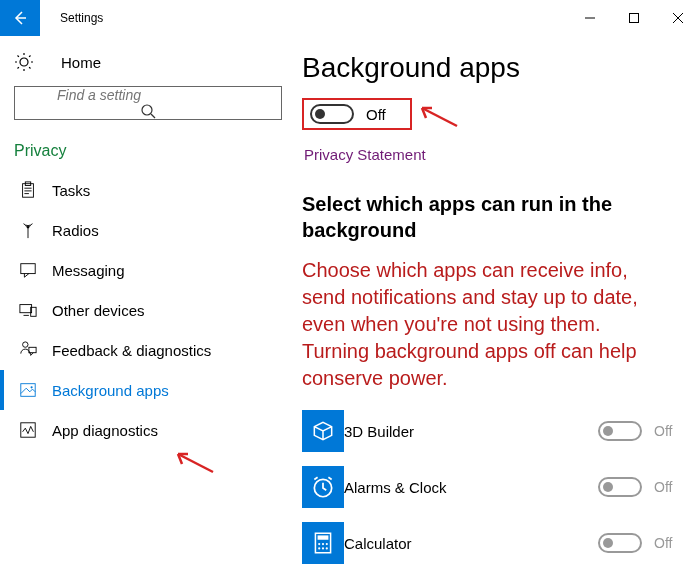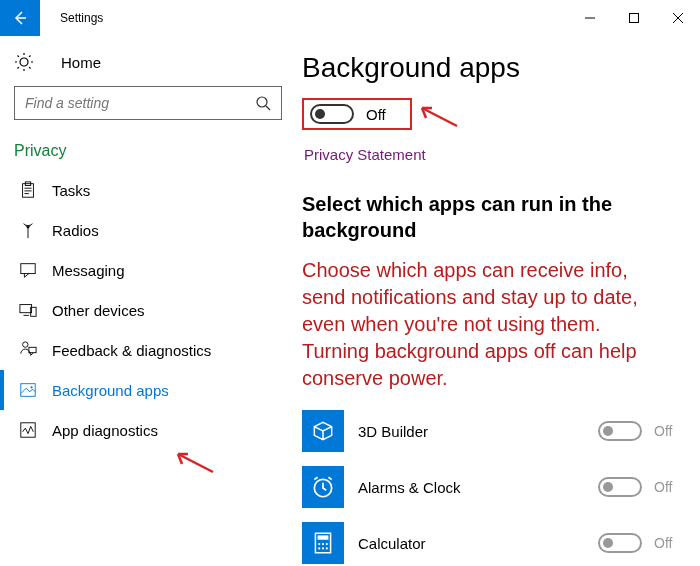--- a/index.html
+++ b/index.html
@@ -7,38 +7,38 @@
     .titlebar { height: 36px; display: flex; align-items: stretch; }
     .back-btn { width: 40px; background: #0078d7; color: #fff; display: flex; align-items: center; justify-content: center; }
     .tb-title { flex: 0 0 auto; padding: 0 20px; font-size: 12px; line-height: 36px; color: #000; }
     .tb-spacer { flex: 1; }
     .winctl { width: 44px; display: flex; align-items: center; justify-content: center; }
     .winctl svg { width: 12px; height: 12px; }
     .body { display: flex; height: calc(566px - 36px); }
     .sidebar { width: 296px; padding: 8px 0 0 0; }
     .home-row { display: flex; align-items: center; gap: 27px; padding: 8px 14px 14px 14px; }
     .home-row span.lbl { font-size: 15px; }
-    .searchbox { margin: 0 14px 18px 14px; height: 34px; border: 1px solid #666; display: flex; align-items: center; padding: 0 10px; }
+    .searchbox { margin: 0 14px 18px 14px; height: 34px; border: 1px solid #666; display: flex; align-items: center; padding: 0 10px; flex-direction: column; }
     .searchbox input { flex: 1; border: none; outline: none; font-size: 14px; font-style: italic; color: #666; background: transparent; }
     .section-label { padding: 4px 14px 10px 14px; font-size: 16px; color: #15803d; }
     .nav-item { display: flex; align-items: center; gap: 14px; padding: 10px 14px; font-size: 15px; color: #000; border-left: 4px solid transparent; cursor: default; }
     .nav-item.active { color: #0078d7; border-left-color: #0078d7; }
     .icon-slot { width: 20px; height: 20px; display: flex; align-items: center; justify-content: center; }
     .main { flex: 1; padding: 16px 20px 0 6px; }
     .h1 { font-size: 28px; font-weight: 400; margin-bottom: 14px; }
     .master-toggle-wrap { display: inline-flex; align-items: center; gap: 12px; border: 2px solid #d82424; padding: 4px 24px 4px 6px; margin-bottom: 10px; position: relative; }
     .toggle { width: 44px; height: 20px; border: 2px solid #333; border-radius: 20px; position: relative; background: #fff; }
     .toggle .knob { position: absolute; width: 10px; height: 10px; background: #333; border-radius: 50%; top: 3px; left: 3px; }
     .toggle.off .knob { left: 3px; }
     .toggle-label { font-size: 15px; }
     .privacy-link { color: #701a75; font-size: 15px; display: inline-block; margin: 6px 0 28px 2px; }
     .h2 { font-size: 20px; font-weight: 700; margin-bottom: 14px; line-height: 1.3; max-width: 350px; }
     .desc { font-size: 20px; line-height: 1.35; color: #b91c1c; max-width: 350px; margin-bottom: 18px; }
     .app-list { display: flex; flex-direction: column; gap: 14px; }
-    .app-row { display: flex; align-items: center; gap: 14px; }
+    .app-row { display: flex; align-items: center; }
     .app-icon { width: 42px; height: 42px; background: #0078d7; display: flex; align-items: center; justify-content: center; }
     .app-name { flex: 1; font-size: 15px; }
     .app-toggle-wrap { display: flex; align-items: center; gap: 12px; }
     .state-label { color: #999; font-size: 14px; width: 26px; }
     .toggle.gray { border-color: #999; }
     .toggle.gray .knob { background: #999; }
     .arrow-annot { position: absolute; pointer-events: none; }
   </style>
 </head>
 <body>

